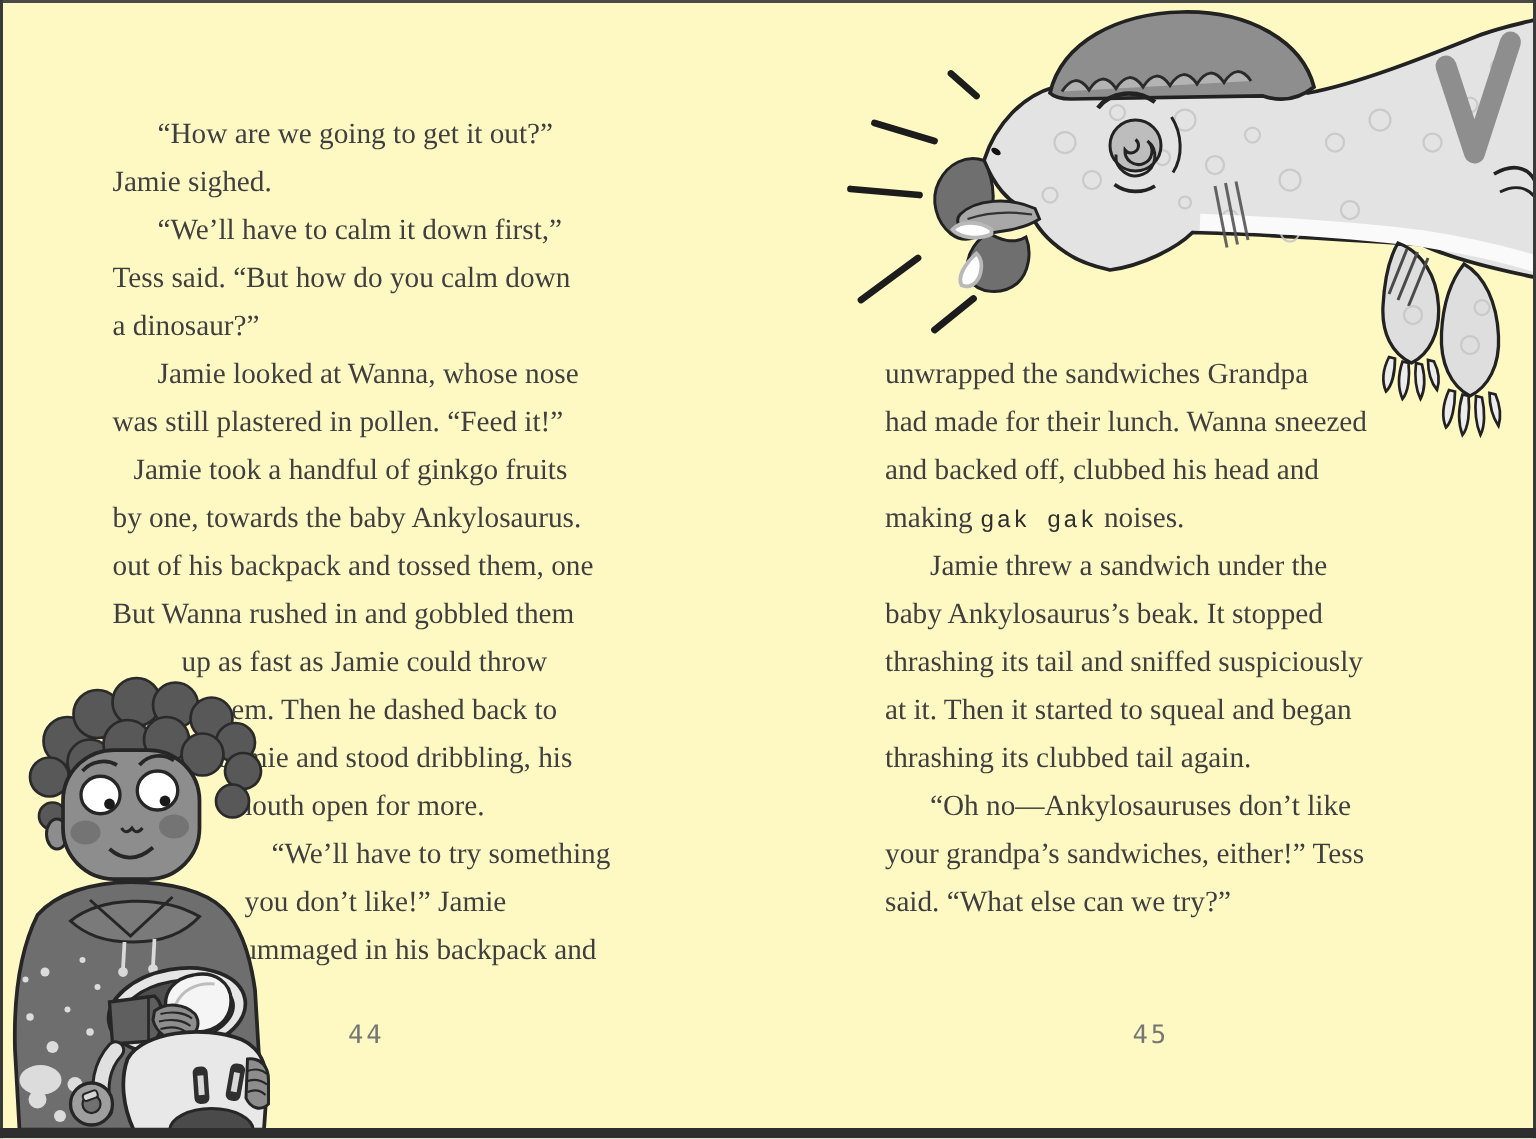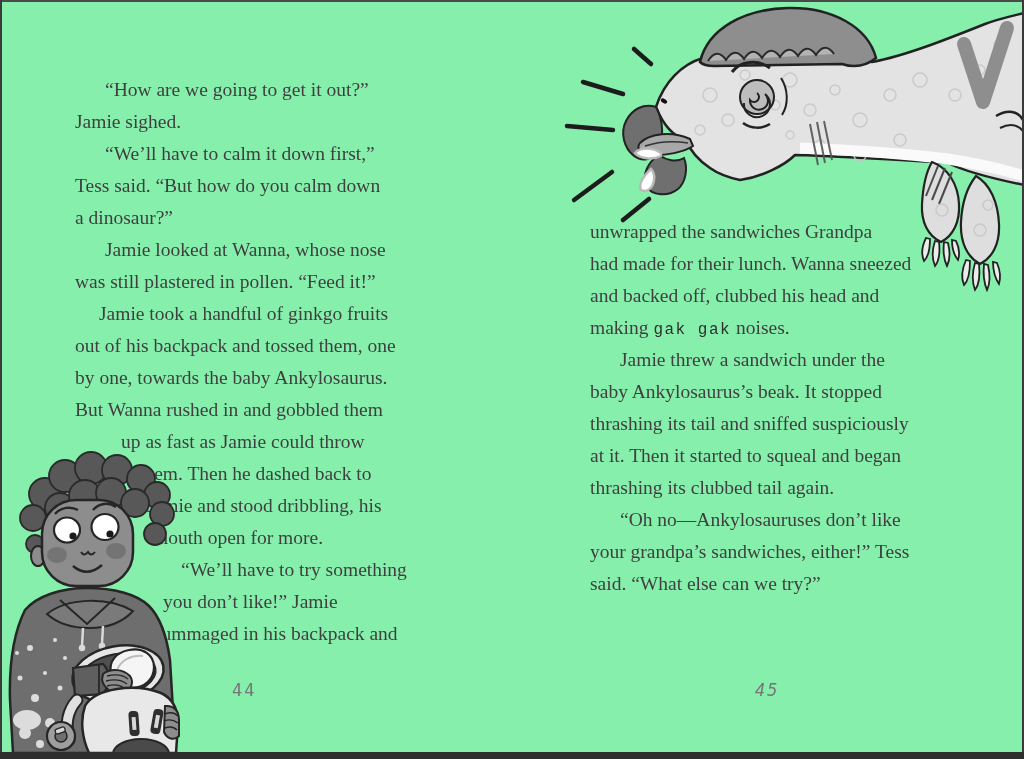--- a/index.html
+++ b/index.html
@@ -1,54 +1,54 @@
 <!DOCTYPE html>
 <html><head>
 <meta charset="utf-8">
 <style>
   html,body{margin:0;padding:0;background:#fff;}
   .page{
-    position:relative;width:1024px;height:759px;background:#86efac;
+    position:relative;width:1024px;height:759px;background:#fef9c3;
     overflow:hidden;font-family:"Liberation Serif",serif;
   }
   .edge-top{position:absolute;left:0;top:0;width:100%;height:2px;background:#4a4a4a;}
   .edge-left{position:absolute;left:0;top:0;width:2px;height:100%;background:#3a3a3a;}
   .edge-right{position:absolute;right:0;top:0;width:2px;height:100%;background:#3a3a3a;}
   .edge-bottom{position:absolute;left:0;bottom:0;width:100%;height:7px;background:#2e2e2e;}
   .textblock{position:absolute;color:#3f3f3f;font-size:19.5px;line-height:32px;}
   .left-block{left:75px;top:74px;}
-  .right-block{left:590px;top:216px;}
+  .right-block{left:590px;top:234px;}
   .tl{white-space:nowrap;height:32px;}
   .gak{font-family:Liberation Mono, monospace;font-size:16px;letter-spacing:1.5px;color:#2e2e2e;margin-top:38px;}
   .pagenum{
     position:absolute;font-family:"DejaVu Sans Mono",monospace;
     font-size:17px;color:#767676;letter-spacing:2px;
   }
   .pn-left{left:232px;top:680px;}
-  .pn-right{left:755px;top:680px;font-style:italic;}
+  .pn-right{left:755px;top:680px;}
   .illus{position:absolute;}
   .dino-svg{left:560px;top:0;width:464px;height:340px;}
   .boy-svg{left:5px;top:448px;width:225px;height:305px;}
 </style>
 </head>
 <body>
 
 <div class="page">
 
   <div class="textblock left-block">
     <div class="tl" style="margin-left:30px">“How are we going to get it out?”</div>
     <div class="tl">Jamie sighed.</div>
     <div class="tl" style="margin-left:30px">“We’ll have to calm it down first,”</div>
     <div class="tl">Tess said. “But how do you calm down</div>
     <div class="tl">a dinosaur?”</div>
     <div class="tl" style="margin-left:30px">Jamie looked at Wanna, whose nose</div>
     <div class="tl">was still plastered in pollen. “Feed it!”</div>
-    <div class="tl" style="margin-left:24px">Jamie took a handful of ginkgo fruits</div>
+    <div class="tl" style="margin-left:14px">Jamie took a handful of ginkgo fruits</div>
+    <div class="tl">by one, towards the baby Ankylosaurus.</div>
     <div class="tl">out of his backpack and tossed them, one</div>
-    <div class="tl">by one, towards the baby Ankylosaurus.</div>
     <div class="tl">But Wanna rushed in and gobbled them</div>
     <div class="tl" style="margin-left:46px">up as fast as Jamie could throw</div>
     <div class="tl" style="margin-left:64px">them. Then he dashed back to</div>
     <div class="tl" style="margin-left:72px">Jamie and stood dribbling, his</div>
     <div class="tl" style="margin-left:78px">mouth open for more.</div>
     <div class="tl" style="margin-left:106px">“We’ll have to try something</div>
     <div class="tl" style="margin-left:88px">you don’t like!” Jamie</div>
     <div class="tl" style="margin-left:80px">rummaged in his backpack and</div>
   </div>
 

